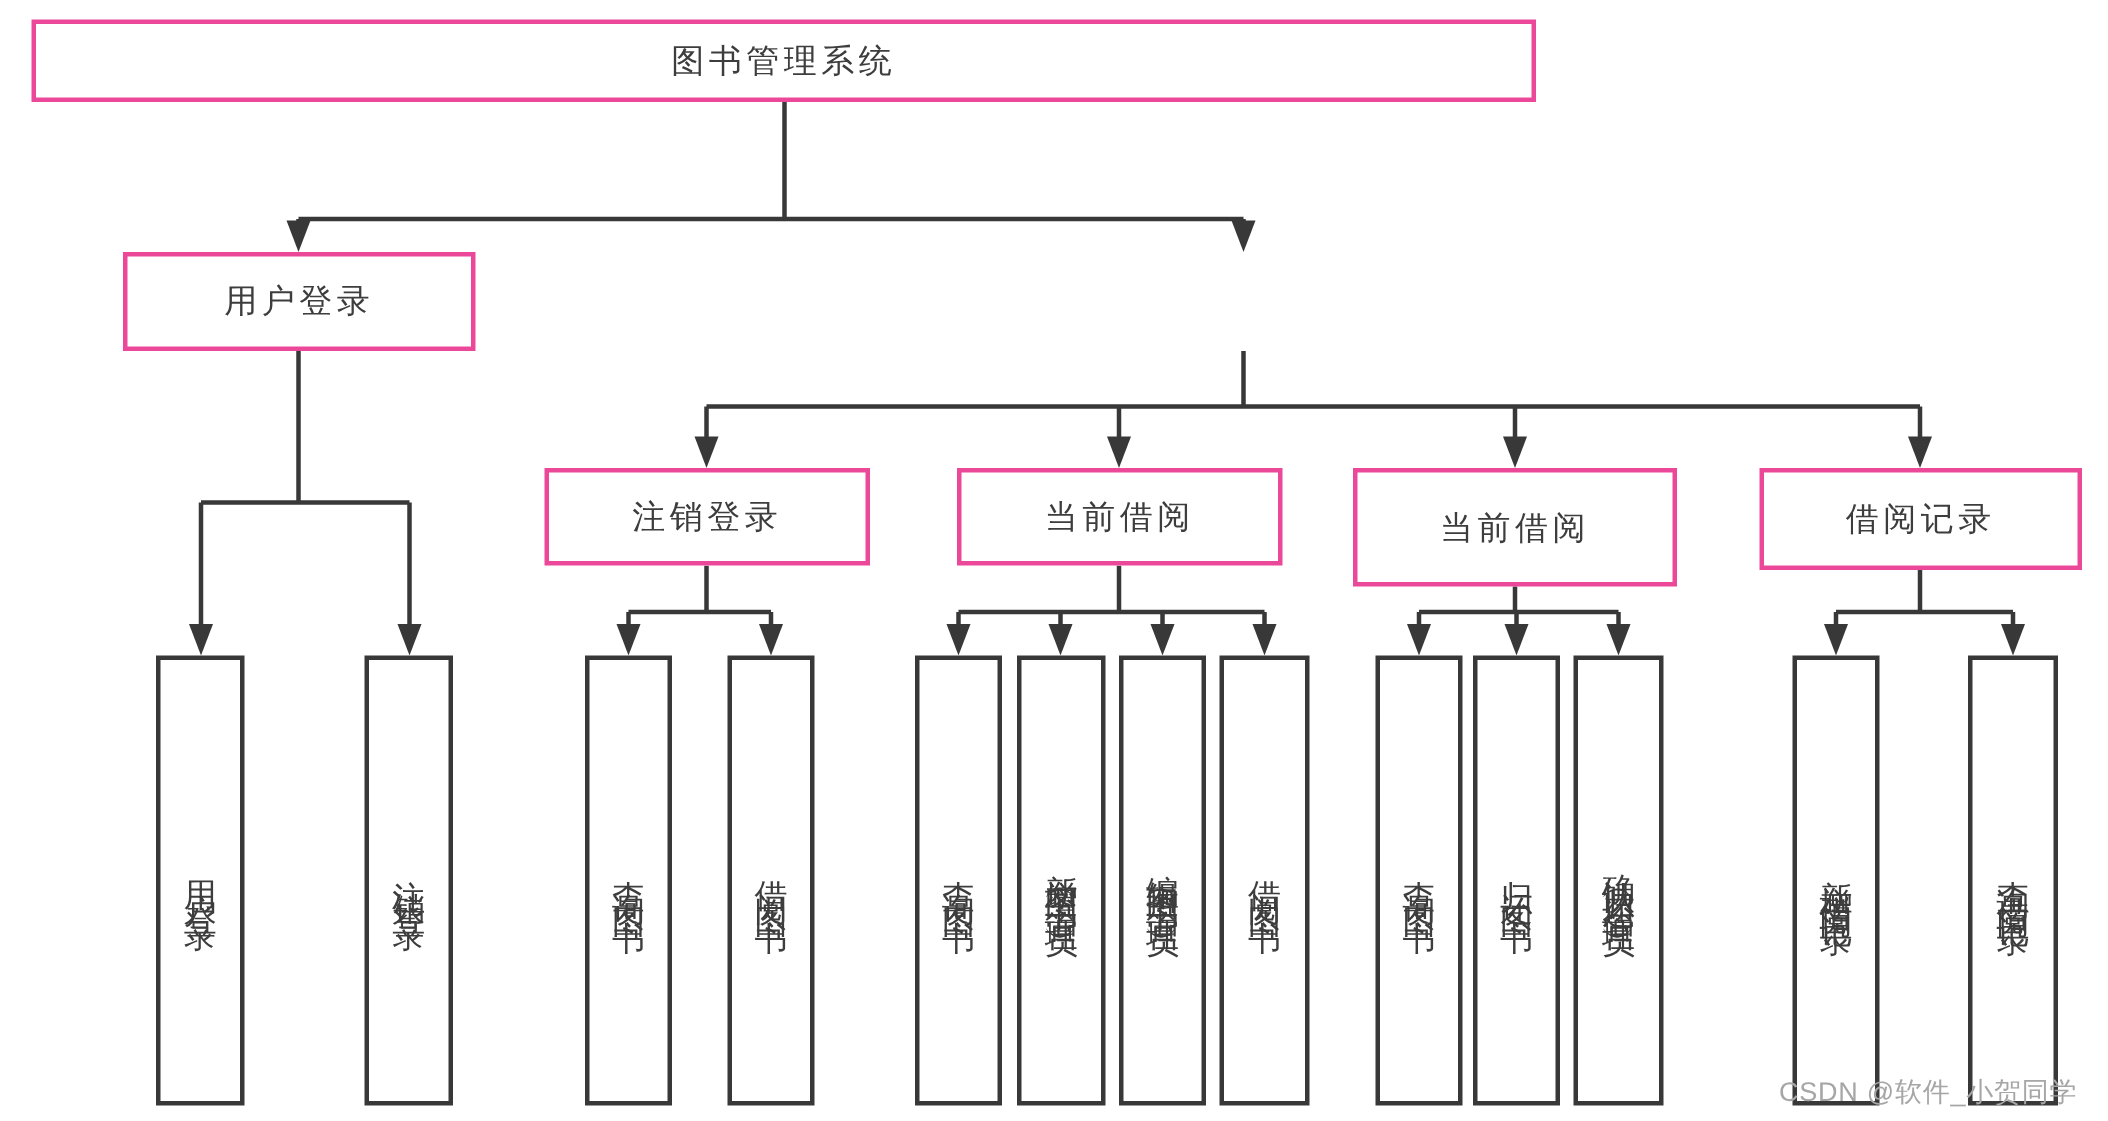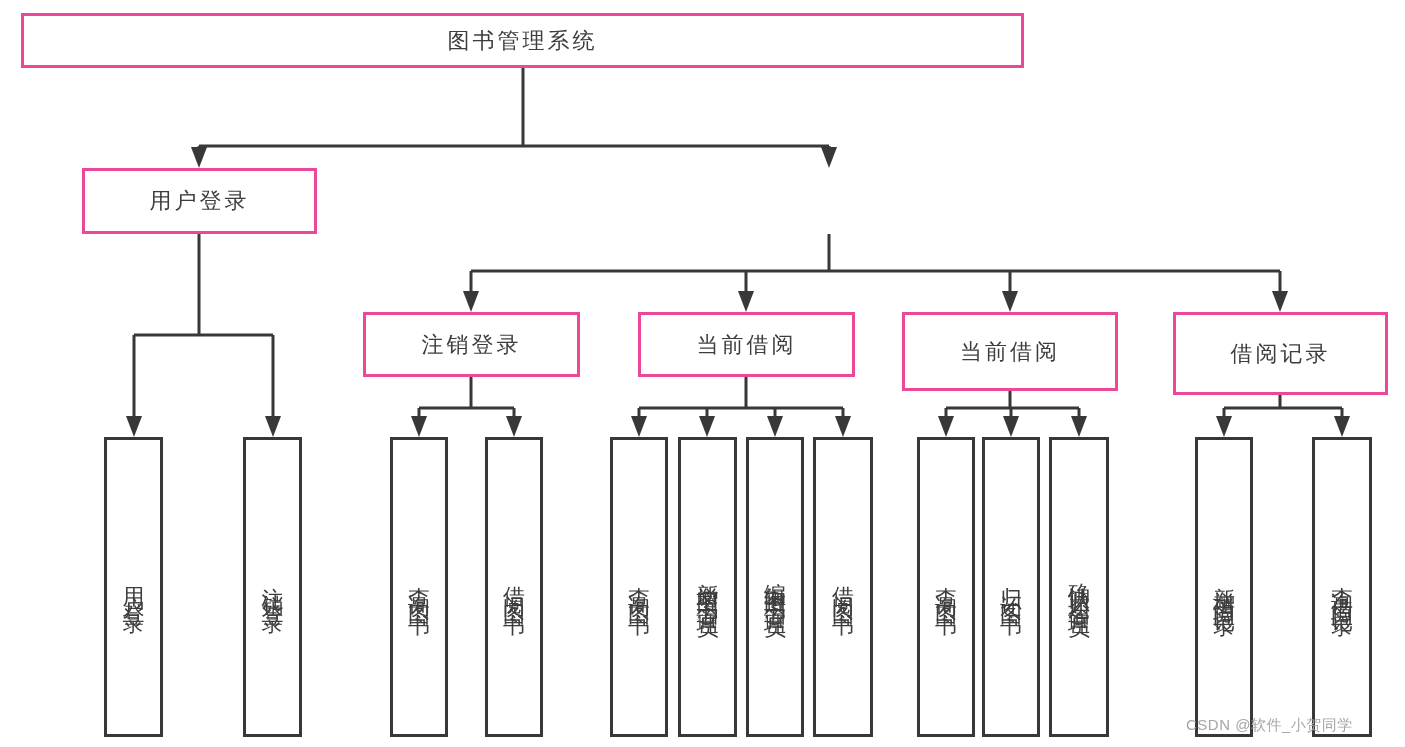--- a/index.html
+++ b/index.html
@@ -52,21 +52,21 @@
     font-size: 22px;
     letter-spacing: 9px;
     color: #3d3d3d;
     line-height: 1;
     z-index: 2;
   }
   .watermark {
     position: absolute;
     left: 1186px;
     top: 716px;
-    font-size: 15px;
+    font-size: 18px;
     letter-spacing: 0.5px;
     color: #a6a6a6;
     white-space: nowrap;
     z-index: 5;
   }
 </style>
 </head>
 <body>
 
 <div class="stage">
@@ -114,21 +114,21 @@
     </g>
   </svg>
 
   <div class="hbox" style="left:21px; top:13px; width:1003px; height:55px;">图书管理系统</div>
 
   <div class="hbox" style="left:82px; top:168px; width:235px; height:66px;">用户登录</div>
 
   <div class="hbox" style="left:363px; top:312px; width:217px; height:65px;">注销登录</div>
   <div class="hbox" style="left:638px; top:312px; width:217px; height:65px;">当前借阅</div>
   <div class="hbox" style="left:902px; top:312px; width:216px; height:79px;">当前借阅</div>
-  <div class="hbox" style="left:1173px; top:312px; width:215px; height:83px;">借阅记录</div>
+  <div class="hbox" style="left:1173px; top:312px; width:215px; height:68px;">借阅记录</div>
 
   <div class="vbox" style="left:104px; width:59px;">用户登录</div>
   <div class="vbox" style="left:243px; width:59px;">注销登录</div>
 
   <div class="vbox" style="left:390px; width:58px;">查询图书</div>
   <div class="vbox" style="left:485px; width:58px;">借阅图书</div>
 
   <div class="vbox" style="left:610px; width:58px;">查询图书</div>
   <div class="vbox" style="left:678px; width:59px; letter-spacing:5px;">新增图书（管理员）</div>
   <div class="vbox" style="left:746px; width:58px; letter-spacing:5px;">编辑图书（管理员）</div>

